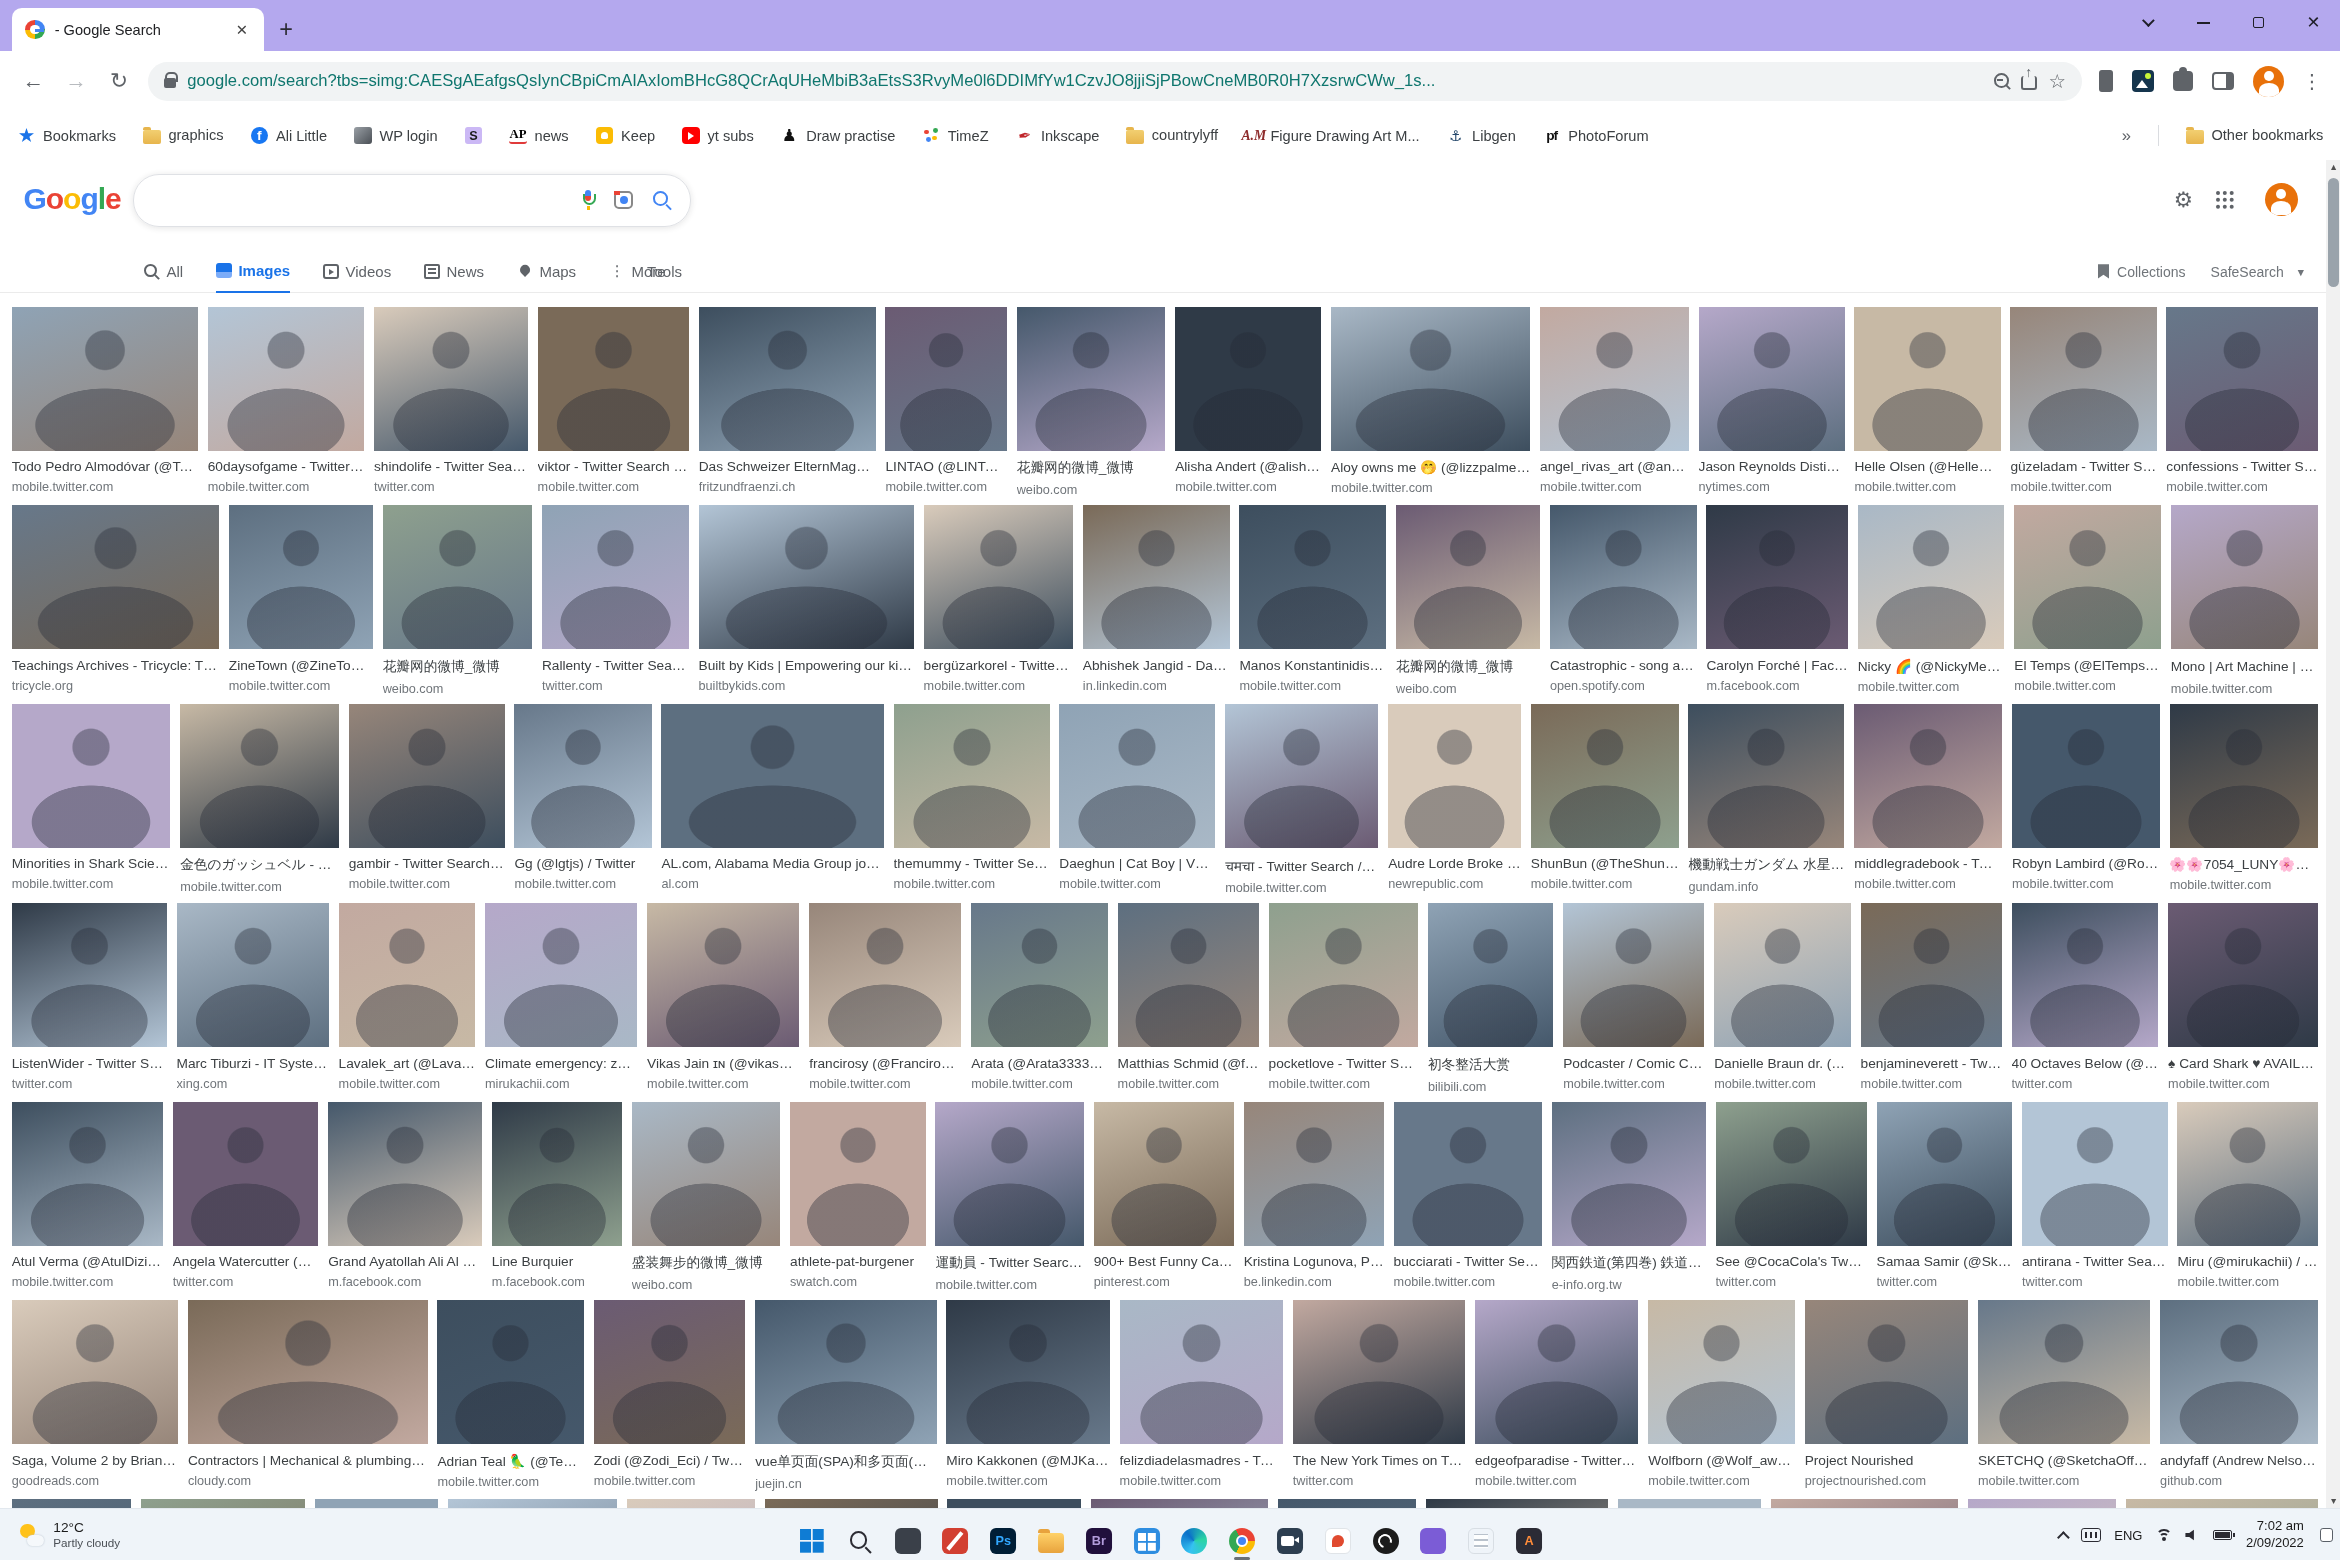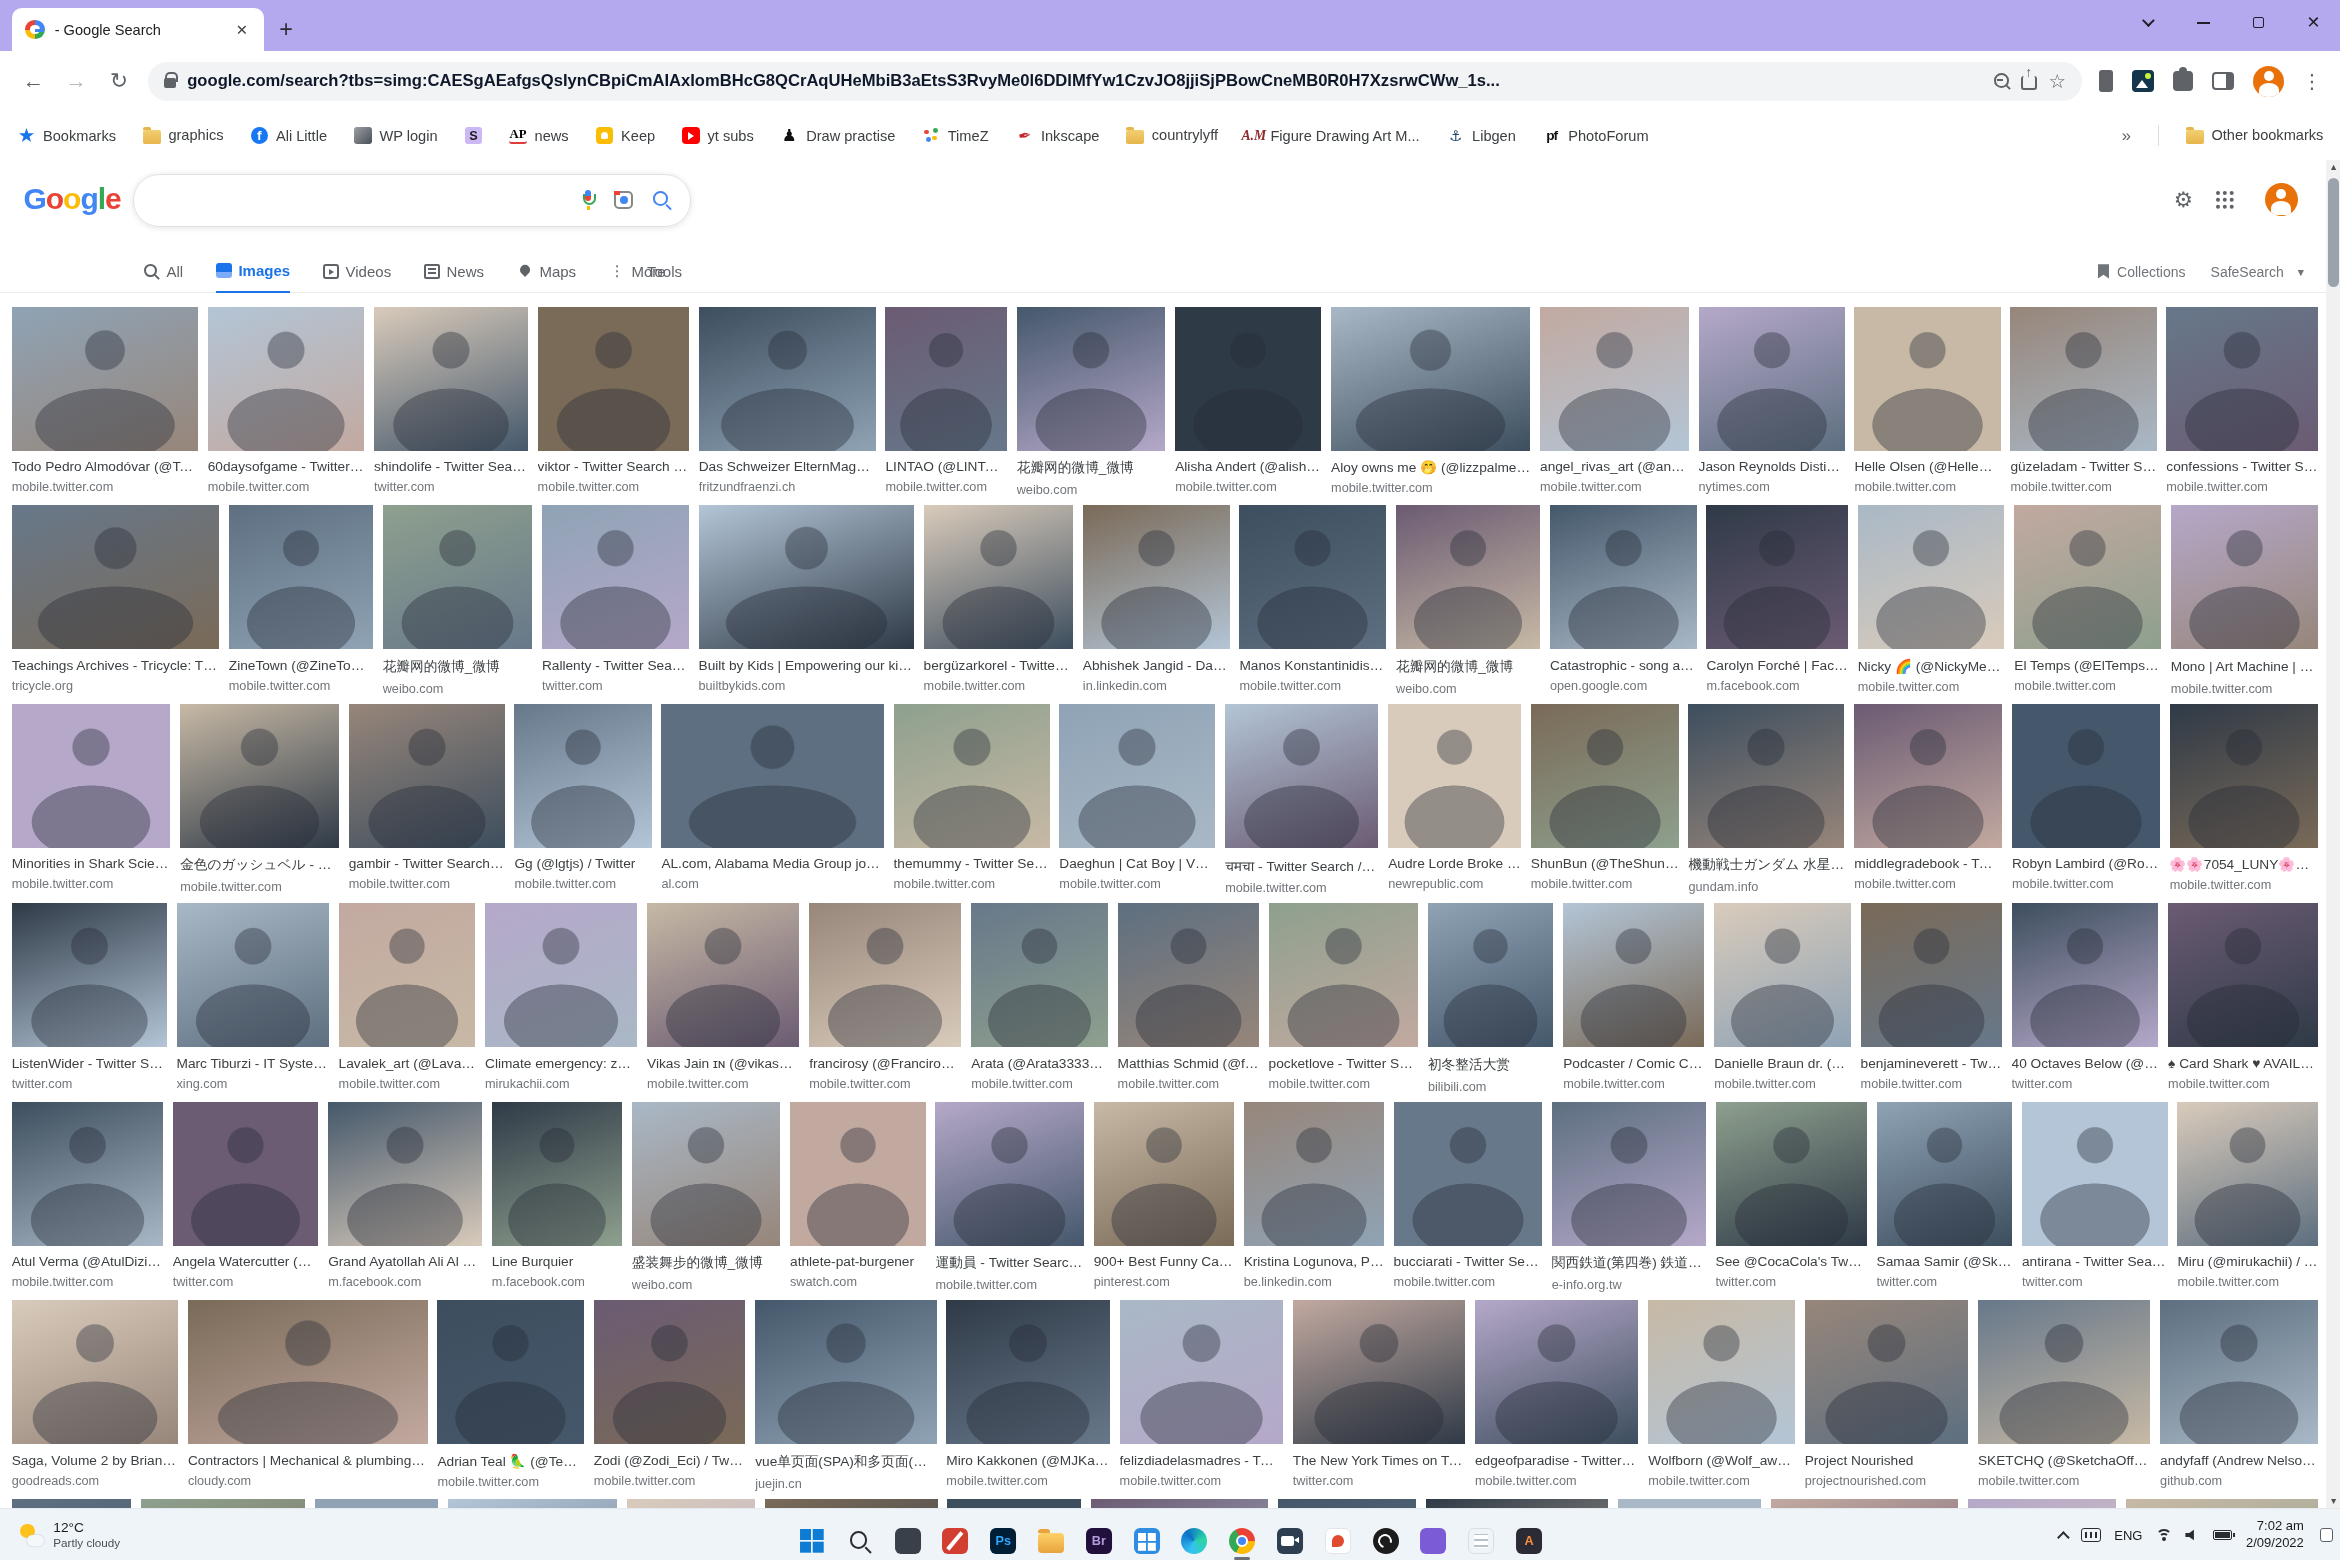--- a/index.html
+++ b/index.html
@@ -22,21 +22,21 @@
   .maxim { width:11.7px; height:11.7px; border:1.6px solid #1f1f27; border-radius:2px; }
   .closex { font-size:16.6px; }
 
   
   .toolbar { height:60px; background:#fff; display:flex; align-items:center; padding:0 13.7px; gap:3.9px; flex:none; }
   .nav-btn { width:39px; height:39px; border-radius:50%; display:flex; align-items:center; justify-content:center; font-size:21.5px; color:#5f6368; flex:none; }
   .nav-btn.disabled { color:#b8bbbf; }
   .addressbar { flex:1; height:39px; background:#f1f3f4; border-radius:19.5px; display:flex; align-items:center; padding:0 15.6px; gap:11.7px; min-width:0; margin:0 5.9px; }
   .lock { width:11.7px; height:9.8px; background:#5f6368; border-radius:2px; position:relative; flex:none; margin-top:3.9px; }
   .lock::before { content:""; position:absolute; left:1.5px; top:-5.9px; width:8.8px; height:7.8px; border:2px solid #5f6368; border-bottom:none; border-radius:4.9px 4.9px 0 0; }
-  .url { font-size:16.6px; color:#0f172a; white-space:nowrap; overflow:hidden; text-overflow:ellipsis; flex:1;font-weight:bold; }
+  .url { font-size:16.6px; color:#0f766e; white-space:nowrap; overflow:hidden; text-overflow:ellipsis; flex:1; }
   .zoom-ic { width:15.6px; height:15.6px; position:relative; flex:none; }
   .zoom-ic::before { content:""; position:absolute; width:10.7px; height:10.7px; border:2px solid #5f6368; border-radius:50%; }
   .zoom-ic::after { content:""; position:absolute; width:5.9px; height:2px; background:#5f6368; left:3.4px; top:5.4px; }
   .zoom-ic i { position:absolute; width:5.9px; height:2px; background:#5f6368; transform:rotate(45deg); right:-1px; bottom:1px; }
   .share-ic { width:15.6px; height:13.7px; border:2px solid #5f6368; border-top:none; border-radius:2.9px; position:relative; flex:none; margin-top:3.9px; }
   .share-ic::before { content:"↑"; position:absolute; top:-10.7px; left:2px; color:#5f6368; font-size:13.7px; font-weight:bold; }
   .star-ic { font-size:19.5px; color:#5f6368; flex:none; }
   .ext-phone { width:13.7px; height:21.5px; background:#5f6368; border-radius:2.9px; flex:none; margin:0 7.8px; }
   .ext-img { width:21.5px; height:21.5px; background:#15354d; border-radius:3.9px; position:relative; flex:none; margin:0 7.8px; }
   .ext-img::before { content:""; position:absolute; bottom:3.9px; left:3.9px; border-left:6.8px solid transparent; border-right:6.8px solid transparent; border-bottom:8.8px solid #fff; }
@@ -487,21 +487,21 @@
             <div class="cap-domain">mobile.twitter.com</div>
           </div>
           <div class="card" style="flex-grow: 110; flex-basis: 107px;">
             <div class="thumb" style="background: radial-gradient(circle at 50% 30%, rgba(35, 40, 52, 0.38) 0px, rgba(35, 40, 52, 0.38) 14%, transparent 15%), radial-gradient(62% 42% at 50% 82%, rgba(35, 40, 52, 0.38) 0px, rgba(35, 40, 52, 0.38) 60%, transparent 61%), linear-gradient(160deg, rgb(107, 91, 115), rgb(199, 185, 165));"></div>
             <div class="cap-title">花瓣网的微博_微博</div>
             <div class="cap-domain">weibo.com</div>
           </div>
           <div class="card" style="flex-grow: 112; flex-basis: 109px;">
             <div class="thumb" style="background: radial-gradient(circle at 50% 30%, rgba(35, 40, 52, 0.38) 0px, rgba(35, 40, 52, 0.38) 14%, transparent 15%), radial-gradient(62% 42% at 50% 82%, rgba(35, 40, 52, 0.38) 0px, rgba(35, 40, 52, 0.38) 60%, transparent 61%), linear-gradient(160deg, rgb(69, 88, 107), rgb(169, 184, 198));"></div>
             <div class="cap-title">Catastrophic - song and lyri...</div>
-            <div class="cap-domain">open.google.com</div>
+            <div class="cap-domain">open.spotify.com</div>
           </div>
           <div class="card" style="flex-grow: 108; flex-basis: 105px;">
             <div class="thumb" style="background: radial-gradient(circle at 50% 30%, rgba(35, 40, 52, 0.38) 0px, rgba(35, 40, 52, 0.38) 14%, transparent 15%), radial-gradient(62% 42% at 50% 82%, rgba(35, 40, 52, 0.38) 0px, rgba(35, 40, 52, 0.38) 60%, transparent 61%), linear-gradient(160deg, rgb(47, 58, 71), rgb(107, 91, 115));"></div>
             <div class="cap-title">Carolyn Forché | Facebook</div>
             <div class="cap-domain">m.facebook.com</div>
           </div>
           <div class="card" style="flex-grow: 112; flex-basis: 109px;">
             <div class="thumb" style="background: radial-gradient(circle at 50% 30%, rgba(35, 40, 52, 0.38) 0px, rgba(35, 40, 52, 0.38) 14%, transparent 15%), radial-gradient(62% 42% at 50% 82%, rgba(35, 40, 52, 0.38) 0px, rgba(35, 40, 52, 0.38) 60%, transparent 61%), linear-gradient(160deg, rgb(169, 184, 198), rgb(217, 203, 187));"></div>
             <div class="cap-title">Nicky 🌈 (@NickyMeDubey1)...</div>
             <div class="cap-domain">mobile.twitter.com</div>

